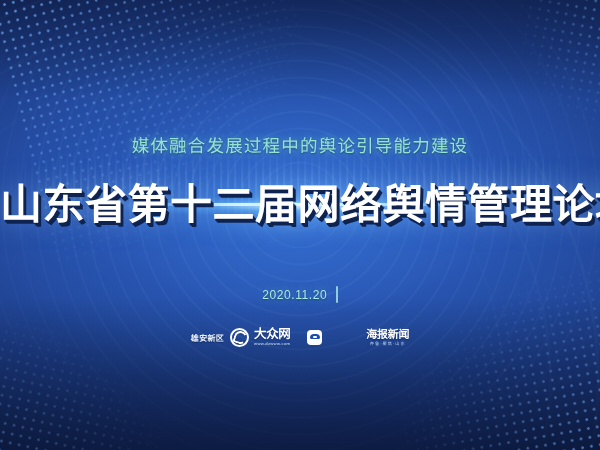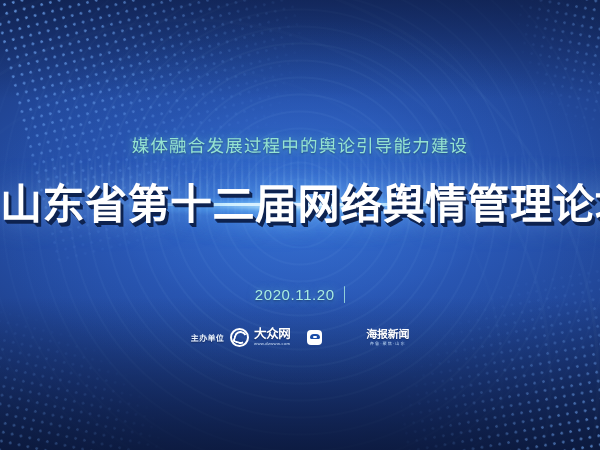--- a/index.html
+++ b/index.html
@@ -211,21 +211,21 @@
 
   .datebar {
     position: absolute;
     top: 286px;
     left: 0; right: 0;
     display: flex;
     align-items: center;
     justify-content: center;
     gap: 9px;
     color: #a9ece2;
-    font-size: 15px;
+    font-size: 12px;
     letter-spacing: 0.6px;
     text-shadow: 0 0 8px rgba(130,235,220,0.5), 0 1px 2px rgba(8,25,60,0.5);
     white-space: nowrap;
   }
   .datebar .sep {
     display: inline-block;
     width: 1.5px;
     height: 17px;
     background: rgba(170,235,225,0.8);
     border-radius: 1px;
@@ -397,21 +397,21 @@
 
     <div class="datebar">
       <span>2020.11.20</span>
       <span class="sep"></span>
     </div>
 
     <div class="sponsors">
 
 
       <div class="sponsor-group">
-        <span class="sponsor-label">主办单位</span>
+        <span class="sponsor-label">雄安新区</span>
         <div class="logo-dzw">
           <span class="dzw-swirl"></span>
           <span class="dzw-text">
             <span class="dzw-cn">大众网</span>
             <span class="dzw-en">www.dzwww.com</span>
           </span>
         </div>
       </div>
 
       <div class="sponsor-group">

